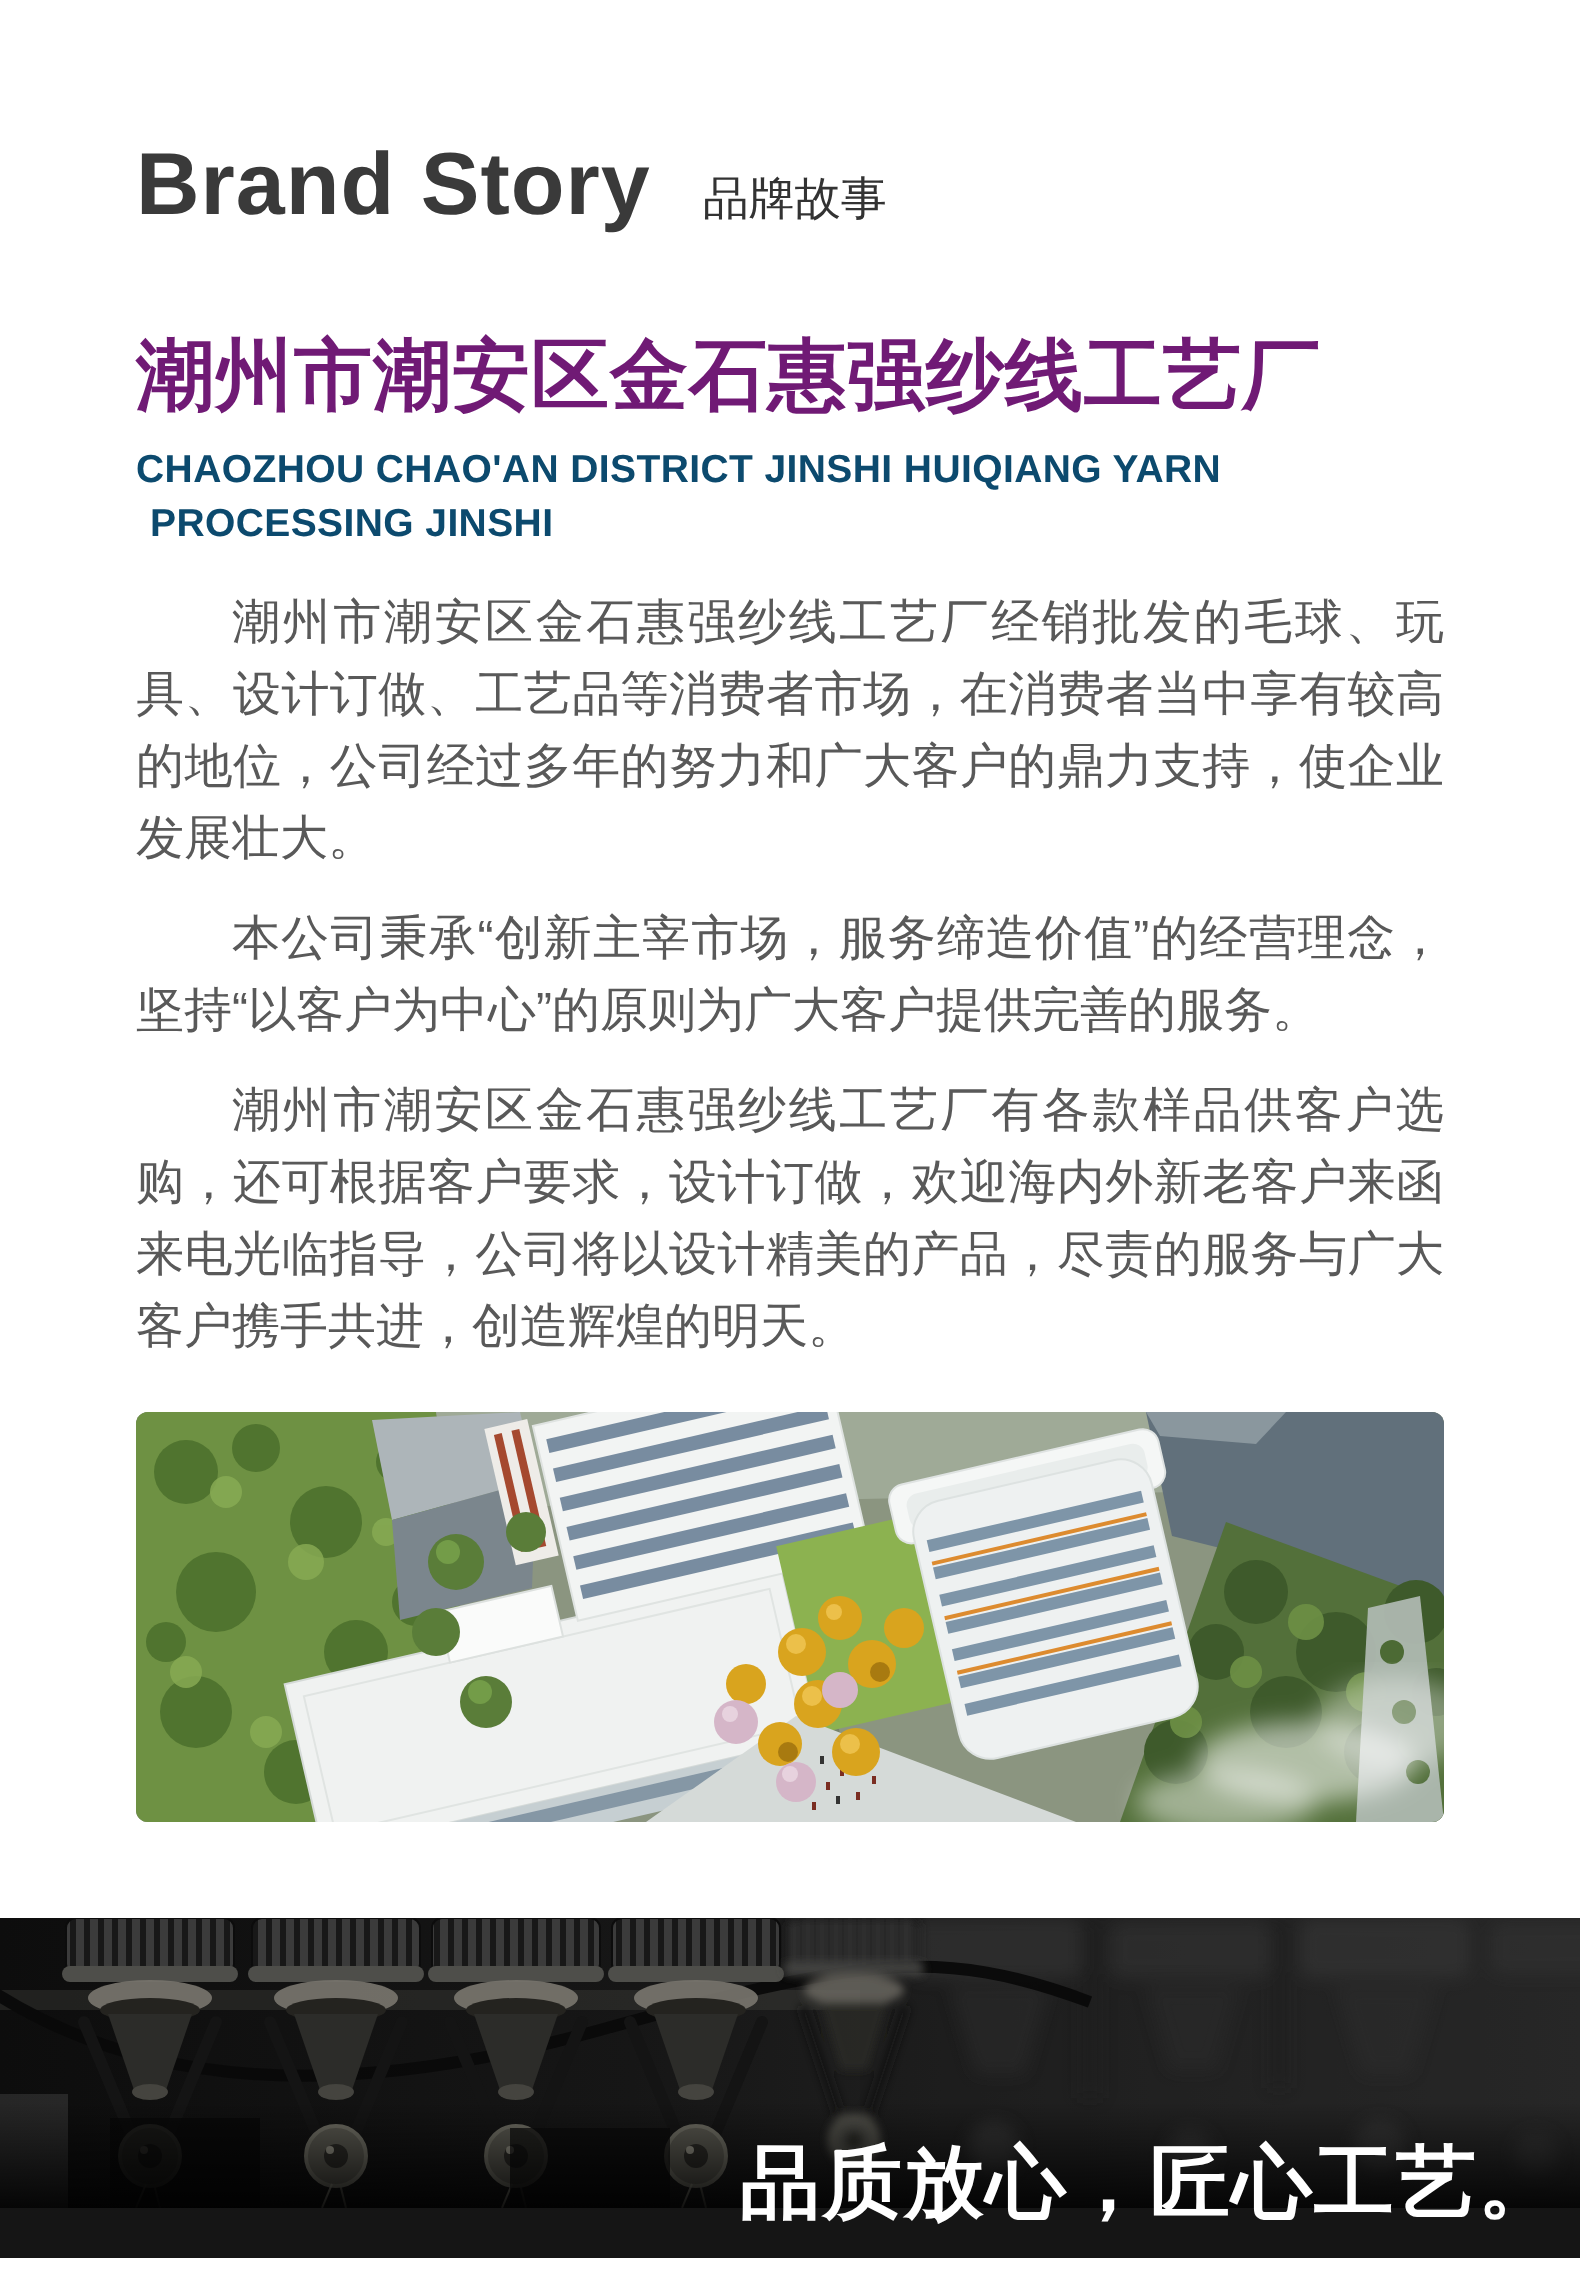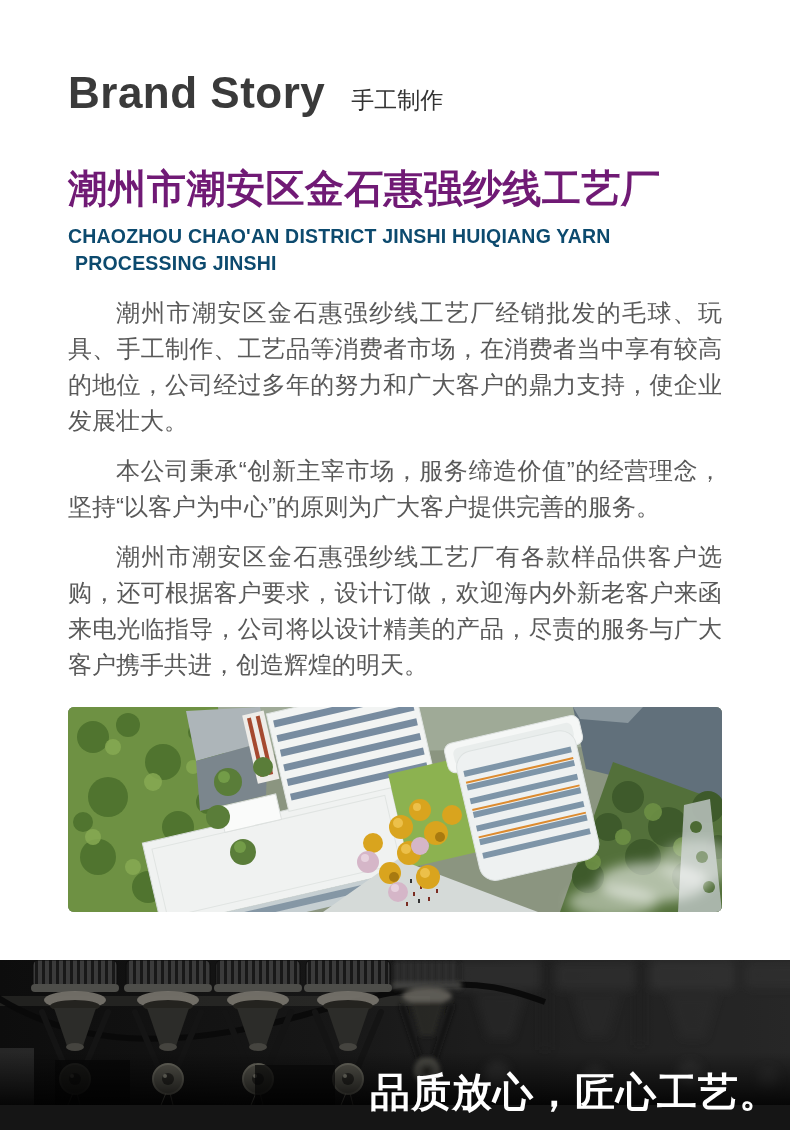--- a/index.html
+++ b/index.html
@@ -95,32 +95,32 @@
     white-space: nowrap;
   }
 </style>
 </head>
 <body>
 
 <div class="content">
 
   <div class="brand-header">
     <span class="brand-en">Brand Story</span>
-    <span class="brand-zh">手工制作</span>
+    <span class="brand-zh">品牌故事</span>
   </div>
 
   <h1 class="company-zh" style="margin:50px 0 0 0;">潮州市潮安区金石惠强纱线工艺厂</h1>
 
   <div class="company-en">
     <div class="line1">CHAOZHOU CHAO'AN DISTRICT JINSHI HUIQIANG YARN</div>
     <div class="line2">PROCESSING JINSHI</div>
   </div>
 
   <div class="story">
-    <p>潮州市潮安区金石惠强纱线工艺厂经销批发的毛球、玩具、手工制作、工艺品等消费者市场，在消费者当中享有较高的地位，公司经过多年的努力和广大客户的鼎力支持，使企业发展壮大。</p>
+    <p>潮州市潮安区金石惠强纱线工艺厂经销批发的毛球、玩具、设计订做、工艺品等消费者市场，在消费者当中享有较高的地位，公司经过多年的努力和广大客户的鼎力支持，使企业发展壮大。</p>
     <p>本公司秉承“创新主宰市场，服务缔造价值”的经营理念，坚持“以客户为中心”的原则为广大客户提供完善的服务。</p>
     <p>潮州市潮安区金石惠强纱线工艺厂有各款样品供客户选购，还可根据客户要求，设计订做，欢迎海内外新老客户来函来电光临指导，公司将以设计精美的产品，尽责的服务与广大客户携手共进，创造辉煌的明天。</p>
   </div>
 
   <figure class="factory-figure" style="padding:0;">
     <svg viewBox="0 0 654 205" width="654" height="205" xmlns="http://www.w3.org/2000/svg">
       <defs>
         <filter id="soft">
             <feGaussianBlur stdDeviation="3"></feGaussianBlur>
           </filter>

